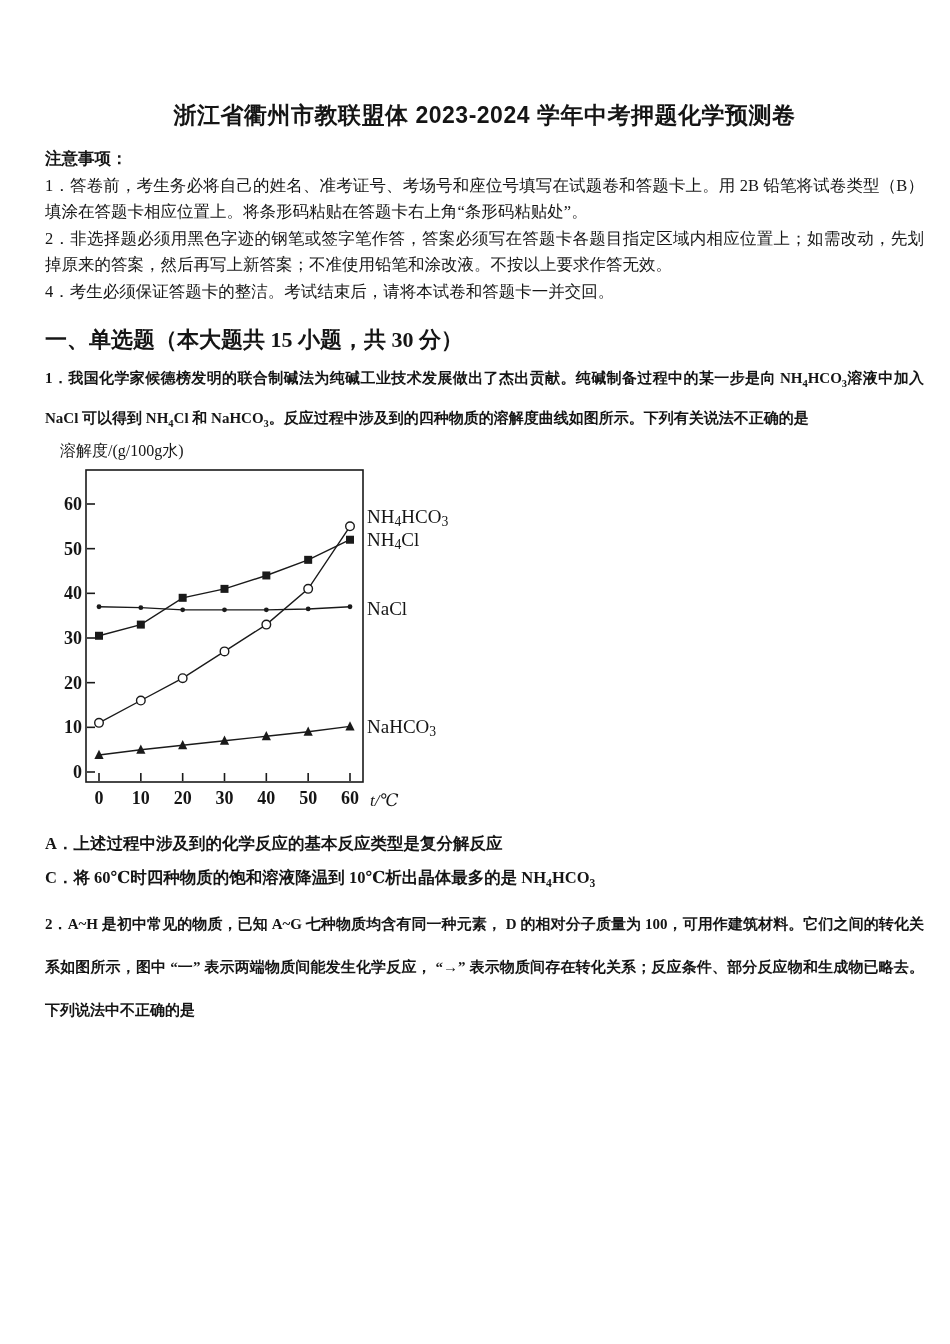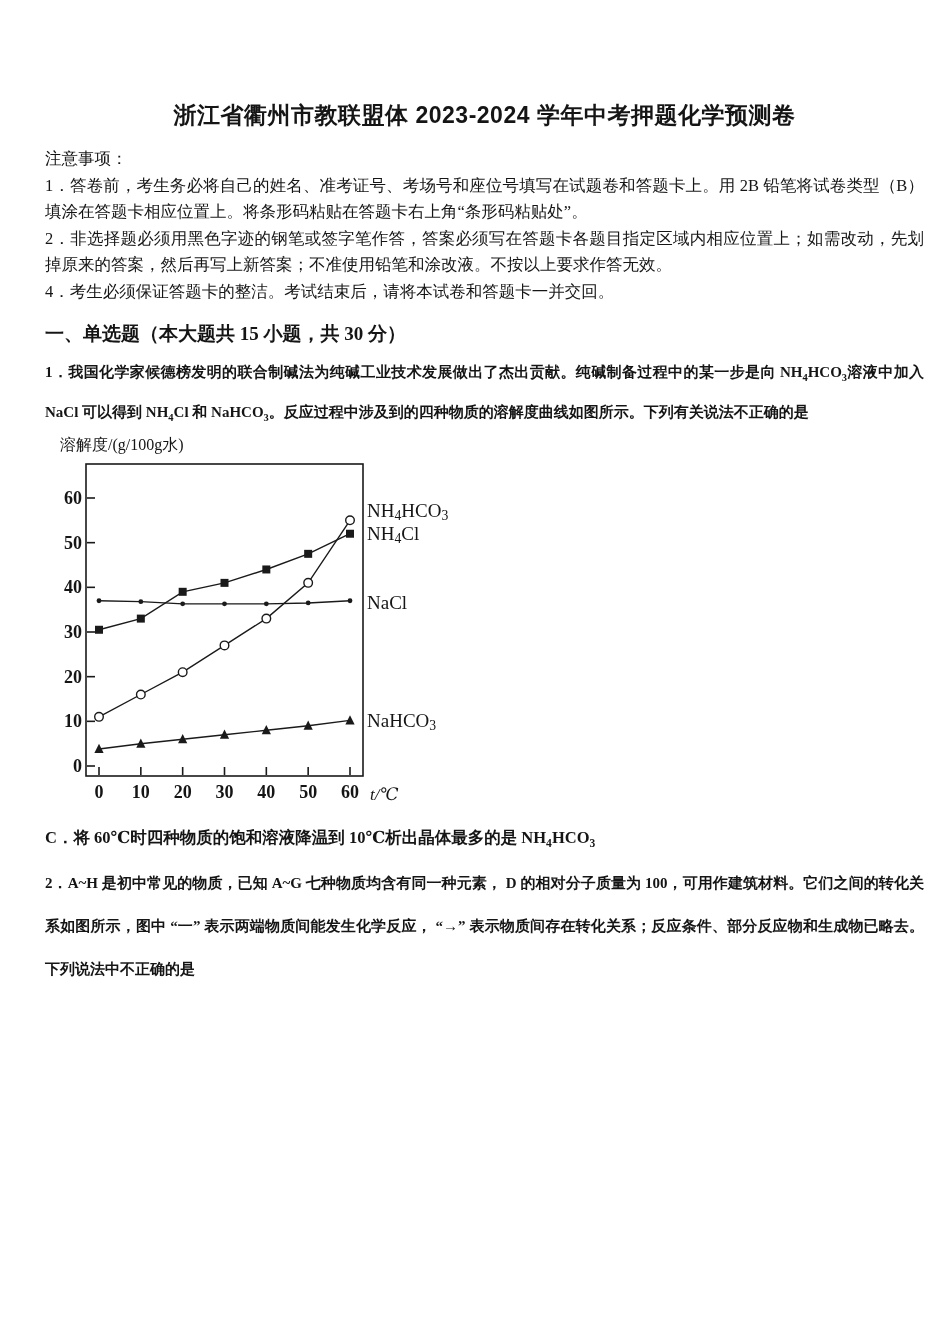--- a/index.html
+++ b/index.html
@@ -20,25 +20,25 @@
     letter-spacing: 0.5px;
   }
 
   .notice p {
     margin: 0;
     font-size: 16.5px;
     line-height: 26.6px;
     font-weight: 400;
     text-align: justify;
   }
-  .notice .notice-heading { font-weight: 400; }
+  .notice .notice-heading { font-weight: 700; }
 
   .section-heading {
-    margin: 14px 0 0 0;
-    font-size: 19px; line-height: 27px;
+    margin: 20px 0 0 0;
+    font-size: 22px; line-height: 27px;
     font-weight: 700;
   }
 
   .q-text {
     margin: 5px 0 0 0;
     font-size: 15px;
     font-weight: 600;
     text-align: justify;
   }
   .q1-text { line-height: 40px; }
@@ -142,18 +142,19 @@
         <path d="M 83.83333333333334 304.4666666666667 L 88.43333333333334 313.6666666666667 L 79.23333333333335 313.6666666666667 Z" fill="#1a1a1a"></path>
         <path d="M 125.66666666666667 300 L 130.26666666666668 309.2 L 121.06666666666668 309.2 Z" fill="#1a1a1a"></path>
         <path d="M 167.5 295.53333333333336 L 172.1 304.73333333333335 L 162.9 304.73333333333335 Z" fill="#1a1a1a"></path>
         <path d="M 209.33333333333334 291.06666666666666 L 213.93333333333334 300.26666666666665 L 204.73333333333335 300.26666666666665 Z" fill="#1a1a1a"></path>
         <path d="M 251.16666666666669 286.6 L 255.76666666666668 295.8 L 246.5666666666667 295.8 Z" fill="#1a1a1a"></path>
         <path d="M 293 281.24 L 297.6 290.44 L 288.4 290.44 Z" fill="#1a1a1a"></path>
         <text x="310" y="293.3333333333333" font-size="19"><tspan>NaHCO</tspan><tspan baseline-shift="-22%" font-size="72%">3</tspan></text>
       </svg></div>
 
   <div class="options">
+    <p>A．上述过程中涉及到的化学反应的基本反应类型是复分解反应</p>
     <p>C．将 60℃时四种物质的饱和溶液降温到 10℃析出晶体最多的是 NH<sub>4</sub>HCO<sub>3</sub></p>
   </div>
 
   <p class="q-text q2-text">2．A~H 是初中常见的物质，已知 A~G 七种物质均含有同一种元素， D 的相对分子质量为 100，可用作建筑材料。它们之间的转化关系如图所示，图中 “一” 表示两端物质间能发生化学反应， “→” 表示物质间存在转化关系；反应条件、部分反应物和生成物已略去。下列说法中不正确的是</p>
 
 </div>
 
 </body></html>

